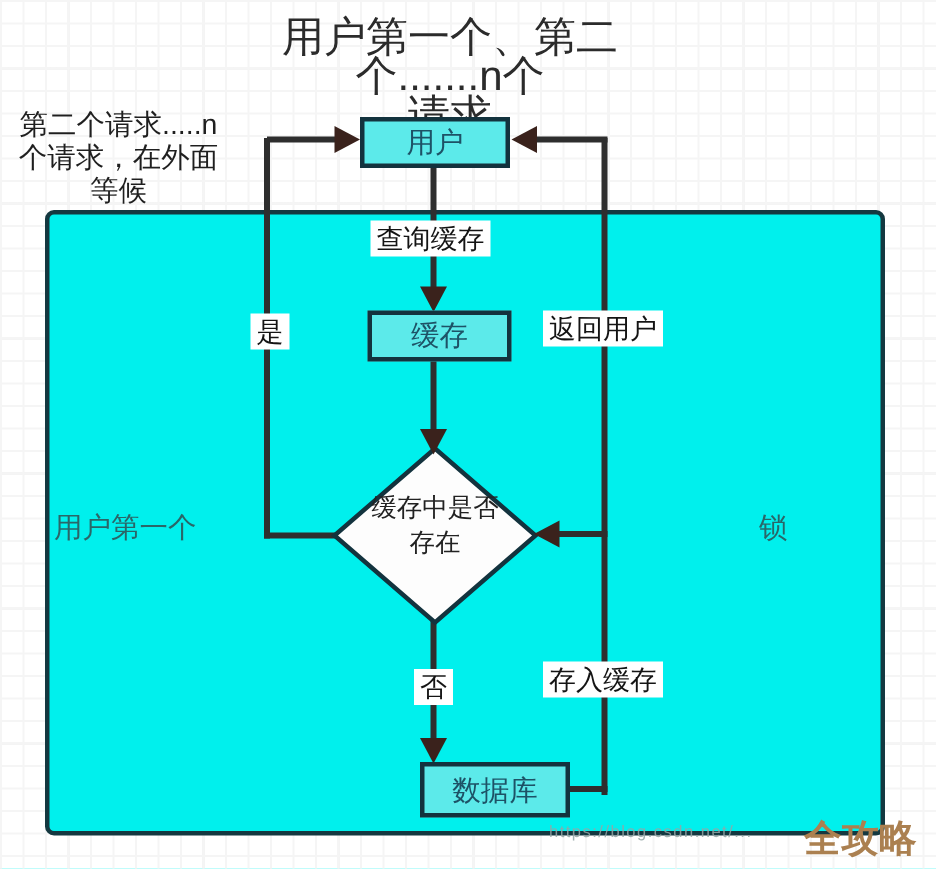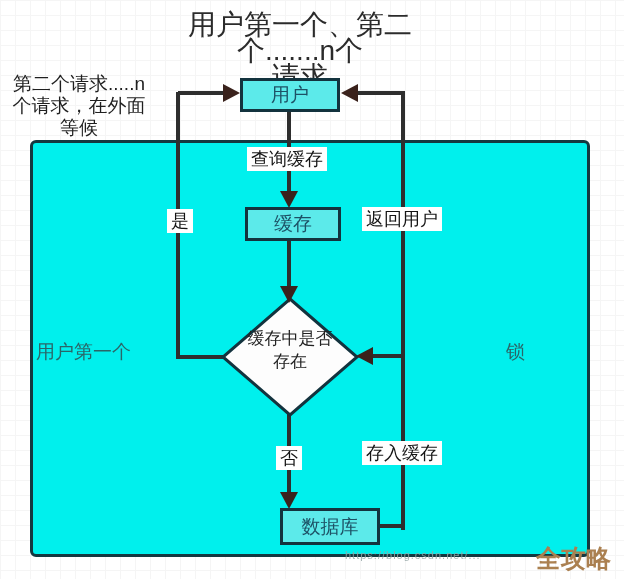--- a/index.html
+++ b/index.html
@@ -34,21 +34,21 @@
   .arrow{width:0;height:0;z-index:3;}
   .arrow-down{border-left:9px solid transparent;border-right:9px solid transparent;
     border-top:17px solid #3a221c;}
   .arrow-right{border-top:9px solid transparent;border-bottom:9px solid transparent;
     border-left:17px solid #3a221c;}
   .arrow-left{border-top:9px solid transparent;border-bottom:9px solid transparent;
     border-right:17px solid #3a221c;}
   .diamond-svg{left:220px;top:296px;z-index:2;}
   .diamond-text{left:220px;top:327px;width:140px;text-align:center;
     font-size:17px;line-height:23px;color:#222;z-index:3;}
-  .wm-url{left:345px;top:549px;font-size:11px;letter-spacing:1px;color:#95a6a6;
+  .wm-url{left:366px;top:549px;font-size:11px;letter-spacing:1px;color:#95a6a6;
     opacity:.85;z-index:4;white-space:nowrap;}
   .wm-brand{left:536px;top:542px;font-size:25px;font-weight:bold;color:#ab8050;
     z-index:4;white-space:nowrap;text-align:right;}
 </style>
 </head>
 <body>
 
 <div class="canvas">
 
   <div class="abs top-caption">

